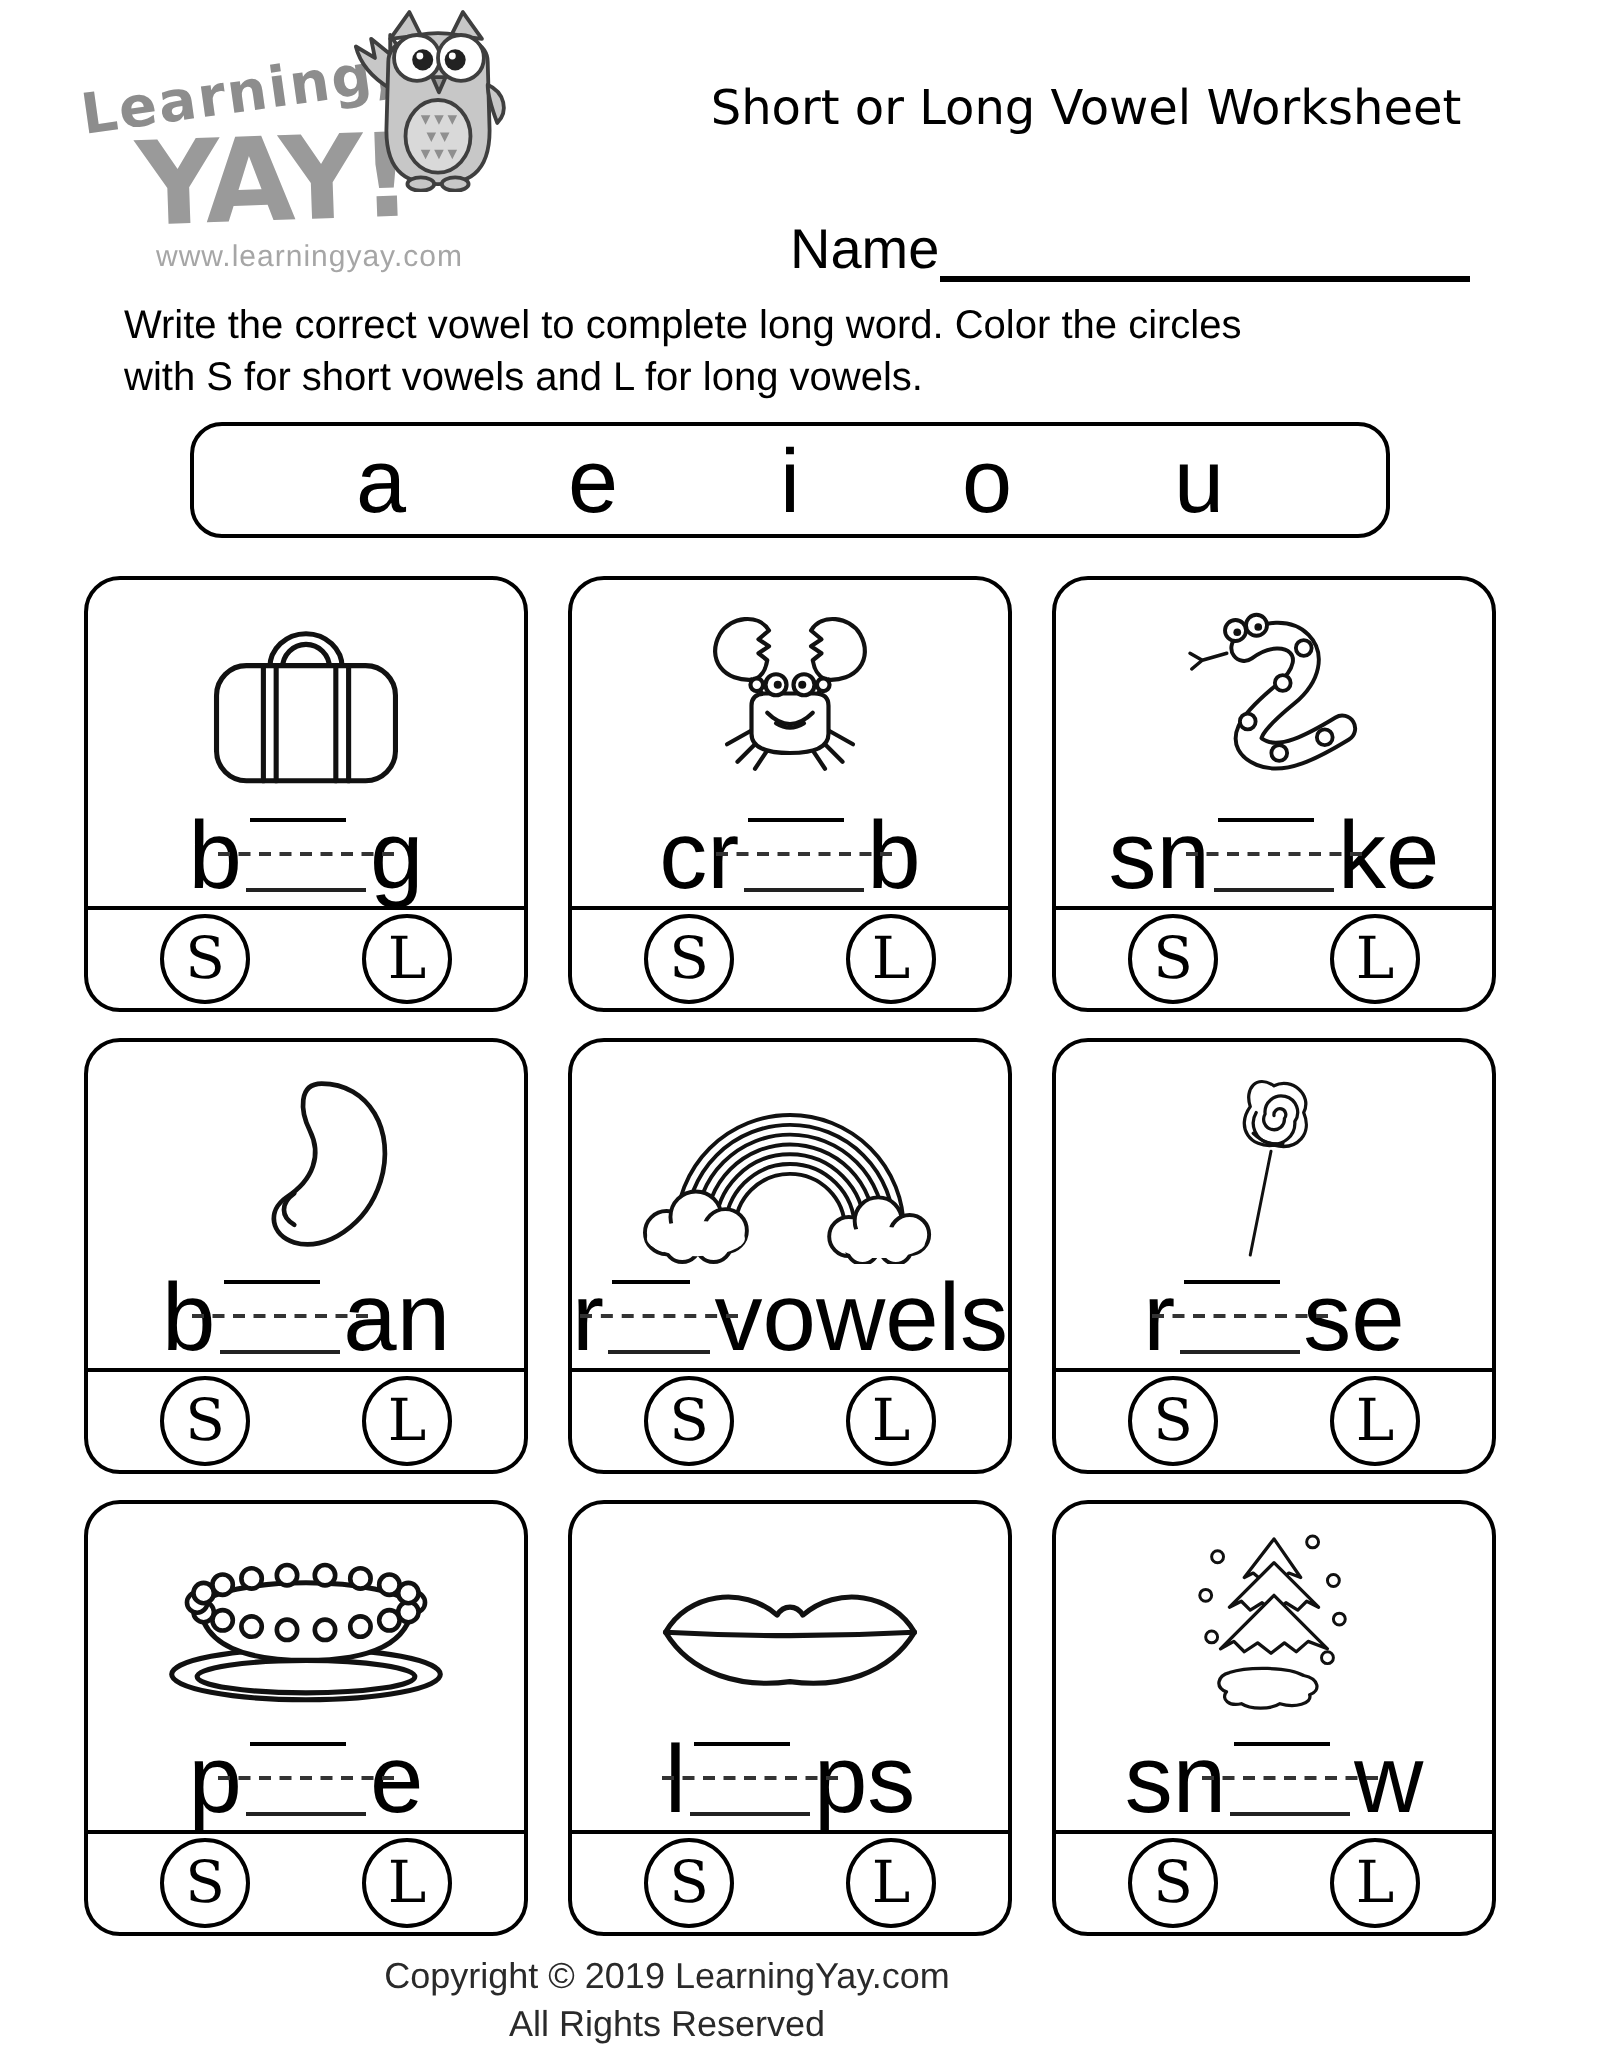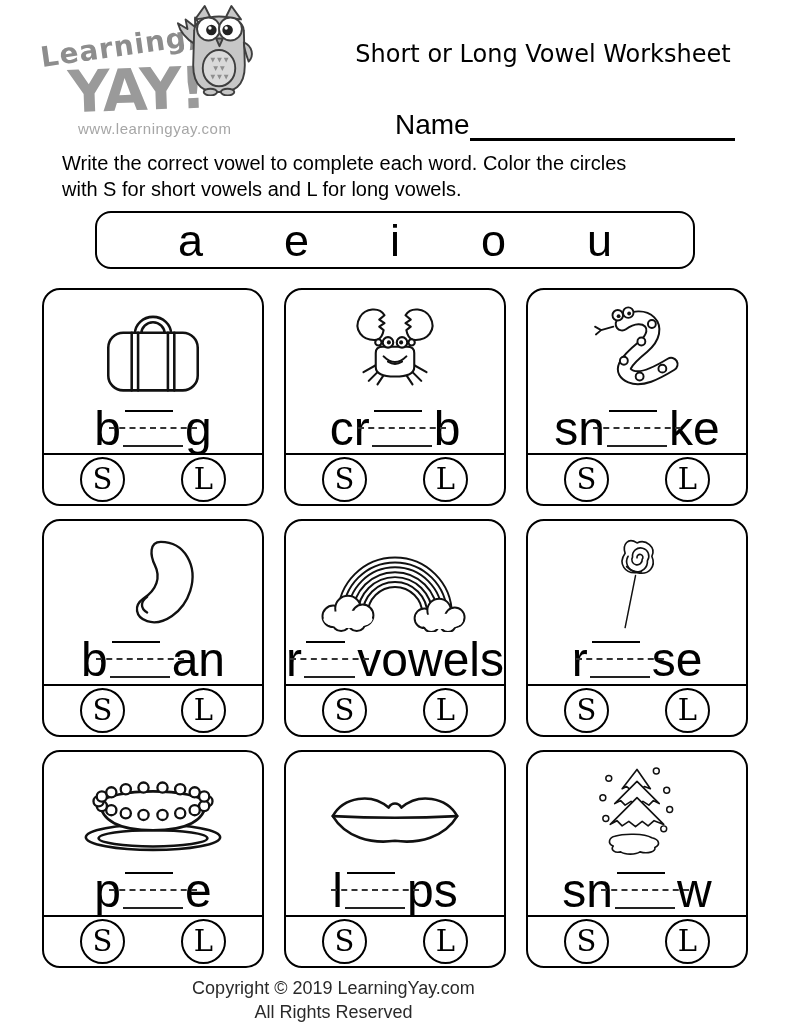--- a/index.html
+++ b/index.html
@@ -247,21 +247,21 @@
   </div>
 
   <div class="title">Short or Long Vowel Worksheet</div>
 
   <div class="name-row">
     <span>Name</span>
     <span class="name-line"></span>
   </div>
 
   <div class="instructions">
-    <div>Write the correct vowel to complete each word. Color the circles</div>
+    <div>Write the correct vowel to complete long word. Color the circles</div>
     <div>with S for short vowels and L for long vowels.</div>
   </div>
 
   <div class="vowel-box">
     <span class="vowel">a</span>
     <span class="vowel">e</span>
     <span class="vowel">i</span>
     <span class="vowel">o</span>
     <span class="vowel">u</span>
   </div>

